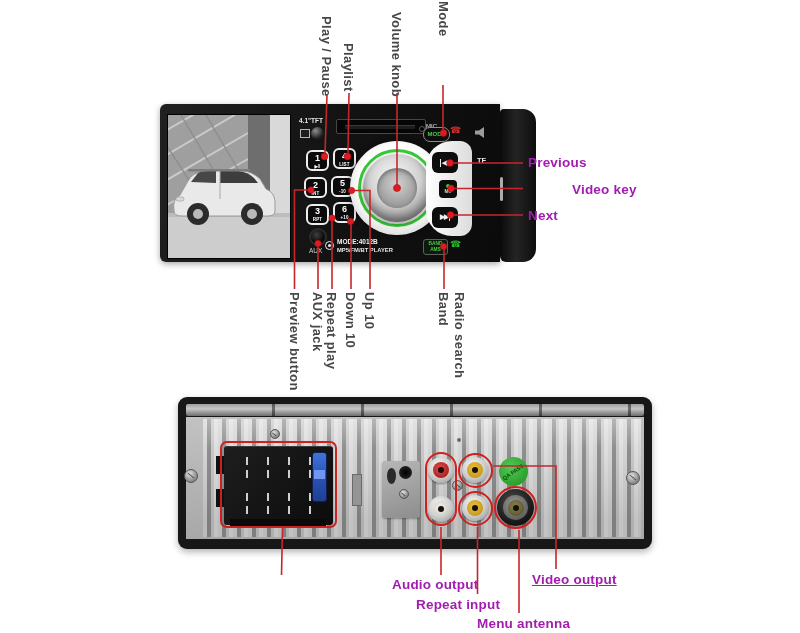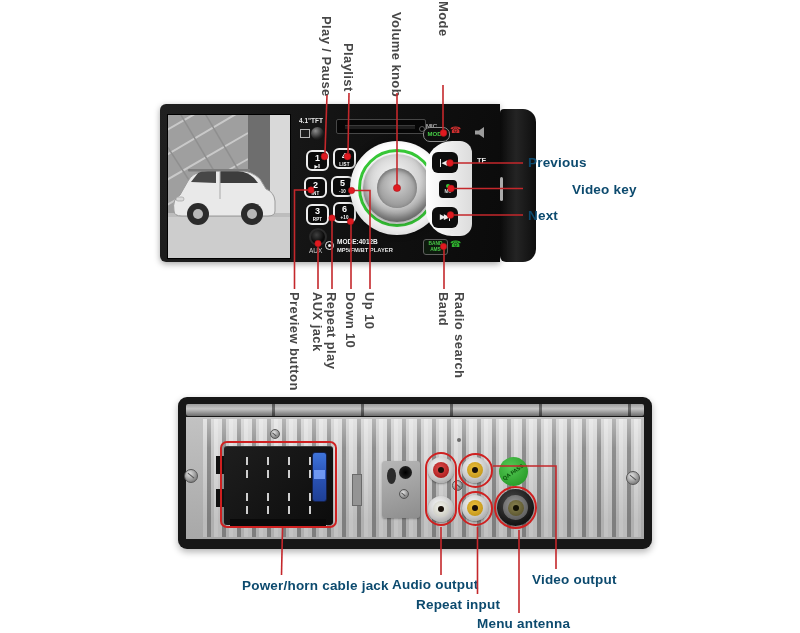--- a/index.html
+++ b/index.html
@@ -4,21 +4,21 @@
 <style>
   html,body{margin:0;padding:0;background:#fff;}
   #canvas{position:relative;width:800px;height:633px;background:#ffffff;overflow:hidden;
           font-family:"Liberation Sans",sans-serif;}
   .abs{position:absolute;}
   .pre{white-space:pre-line;}
   
   .vlabel{position:absolute;writing-mode:vertical-rl;font:600 13px "Liberation Sans",sans-serif;
           color:#474747;letter-spacing:.4px;white-space:pre-line;line-height:1.18;}
   .vlr{writing-mode:vertical-lr;}
-  .hlabel{position:absolute;font:600 13.5px "Liberation Sans",sans-serif;color:#0c4a6e;letter-spacing:.2px;}
+  .hlabel{position:absolute;font:600 13.5px "Liberation Sans",sans-serif;color:#a21caf;letter-spacing:.2px;}
   
   .face{position:absolute;left:160px;top:104px;width:340px;height:158px;border-radius:6px 0 0 6px;
         background:linear-gradient(100deg,#202020,#121212 55%,#0b0b0b);box-shadow:0 2px 6px rgba(0,0,0,.35);}
   .side{position:absolute;left:500px;top:109px;width:36px;height:153px;border-radius:4px 13px 13px 6px;
         background:linear-gradient(90deg,#0c0c0c,#242424 45%,#0e0e0e);}
   .slotlight{position:absolute;left:500px;top:177px;width:3px;height:24px;background:#c9c9c9;border-radius:2px;opacity:.85;}
   .screen{position:absolute;left:167px;top:114px;width:122px;height:143px;background:#000;border:1px solid #000;overflow:hidden;}
   .key{position:absolute;width:23px;height:21px;background:#0b0b0b;border:2px solid #ededed;border-radius:6px;
        color:#fff;display:flex;flex-direction:column;align-items:center;justify-content:center;line-height:1;box-sizing:border-box;}
   .key .num{font:bold 9px "Liberation Sans",sans-serif;}
@@ -259,25 +259,24 @@
        background:radial-gradient(circle at 40% 35%,#54c854,#2da12d 70%,#1f8a1f);display:flex;align-items:center;justify-content:center;">
     <span style="font:bold 5.5px 'Liberation Sans',sans-serif;color:#0a4d0a;transform:rotate(-35deg);white-space:nowrap;">QA PASS</span>
   </div>
 
   <div class="redbox" style="left:220px;top:441px;width:117px;height:87px;border-radius:7px;"></div>
   <div class="redbox" style="left:425px;top:452px;width:32px;height:74px;border-radius:16px;"></div>
   <div class="redbox" style="left:458px;top:453px;width:35px;height:35px;border-radius:50%;"></div>
   <div class="redbox" style="left:458px;top:491px;width:35px;height:35px;border-radius:50%;"></div>
   <div class="redbox" style="left:494px;top:486px;width:43px;height:43px;border-radius:50%;"></div>
 
-  <div class="hlabel" style="left:242px;top:578px;">Power/horn cable jack</div>
   <div class="hlabel" style="left:392px;top:577px;">Audio output</div>
   <div class="hlabel" style="left:416px;top:597px;">Repeat input</div>
   <div class="hlabel" style="left:477px;top:616px;">Menu antenna</div>
-  <div class="hlabel" style="left:532px;top:572px;">Video output</div>
+  <div class="hlabel" style="left:532px;top:572px;text-decoration:underline;">Video output</div>
 
   <svg id="callouts" width="800" height="633">
     <g stroke="#c4272b" stroke-width="1.6" fill="none">
       <line x1="327" y1="95" x2="325" y2="153"></line>
       <line x1="349" y1="93" x2="348" y2="153"></line>
       <line x1="397" y1="93" x2="397" y2="185"></line>
       <line x1="443" y1="85" x2="443" y2="131"></line>
       <line x1="452" y1="163" x2="523" y2="163"></line>
       <line x1="453" y1="188.5" x2="523" y2="188.5"></line>
       <line x1="452" y1="215" x2="523" y2="215"></line>

